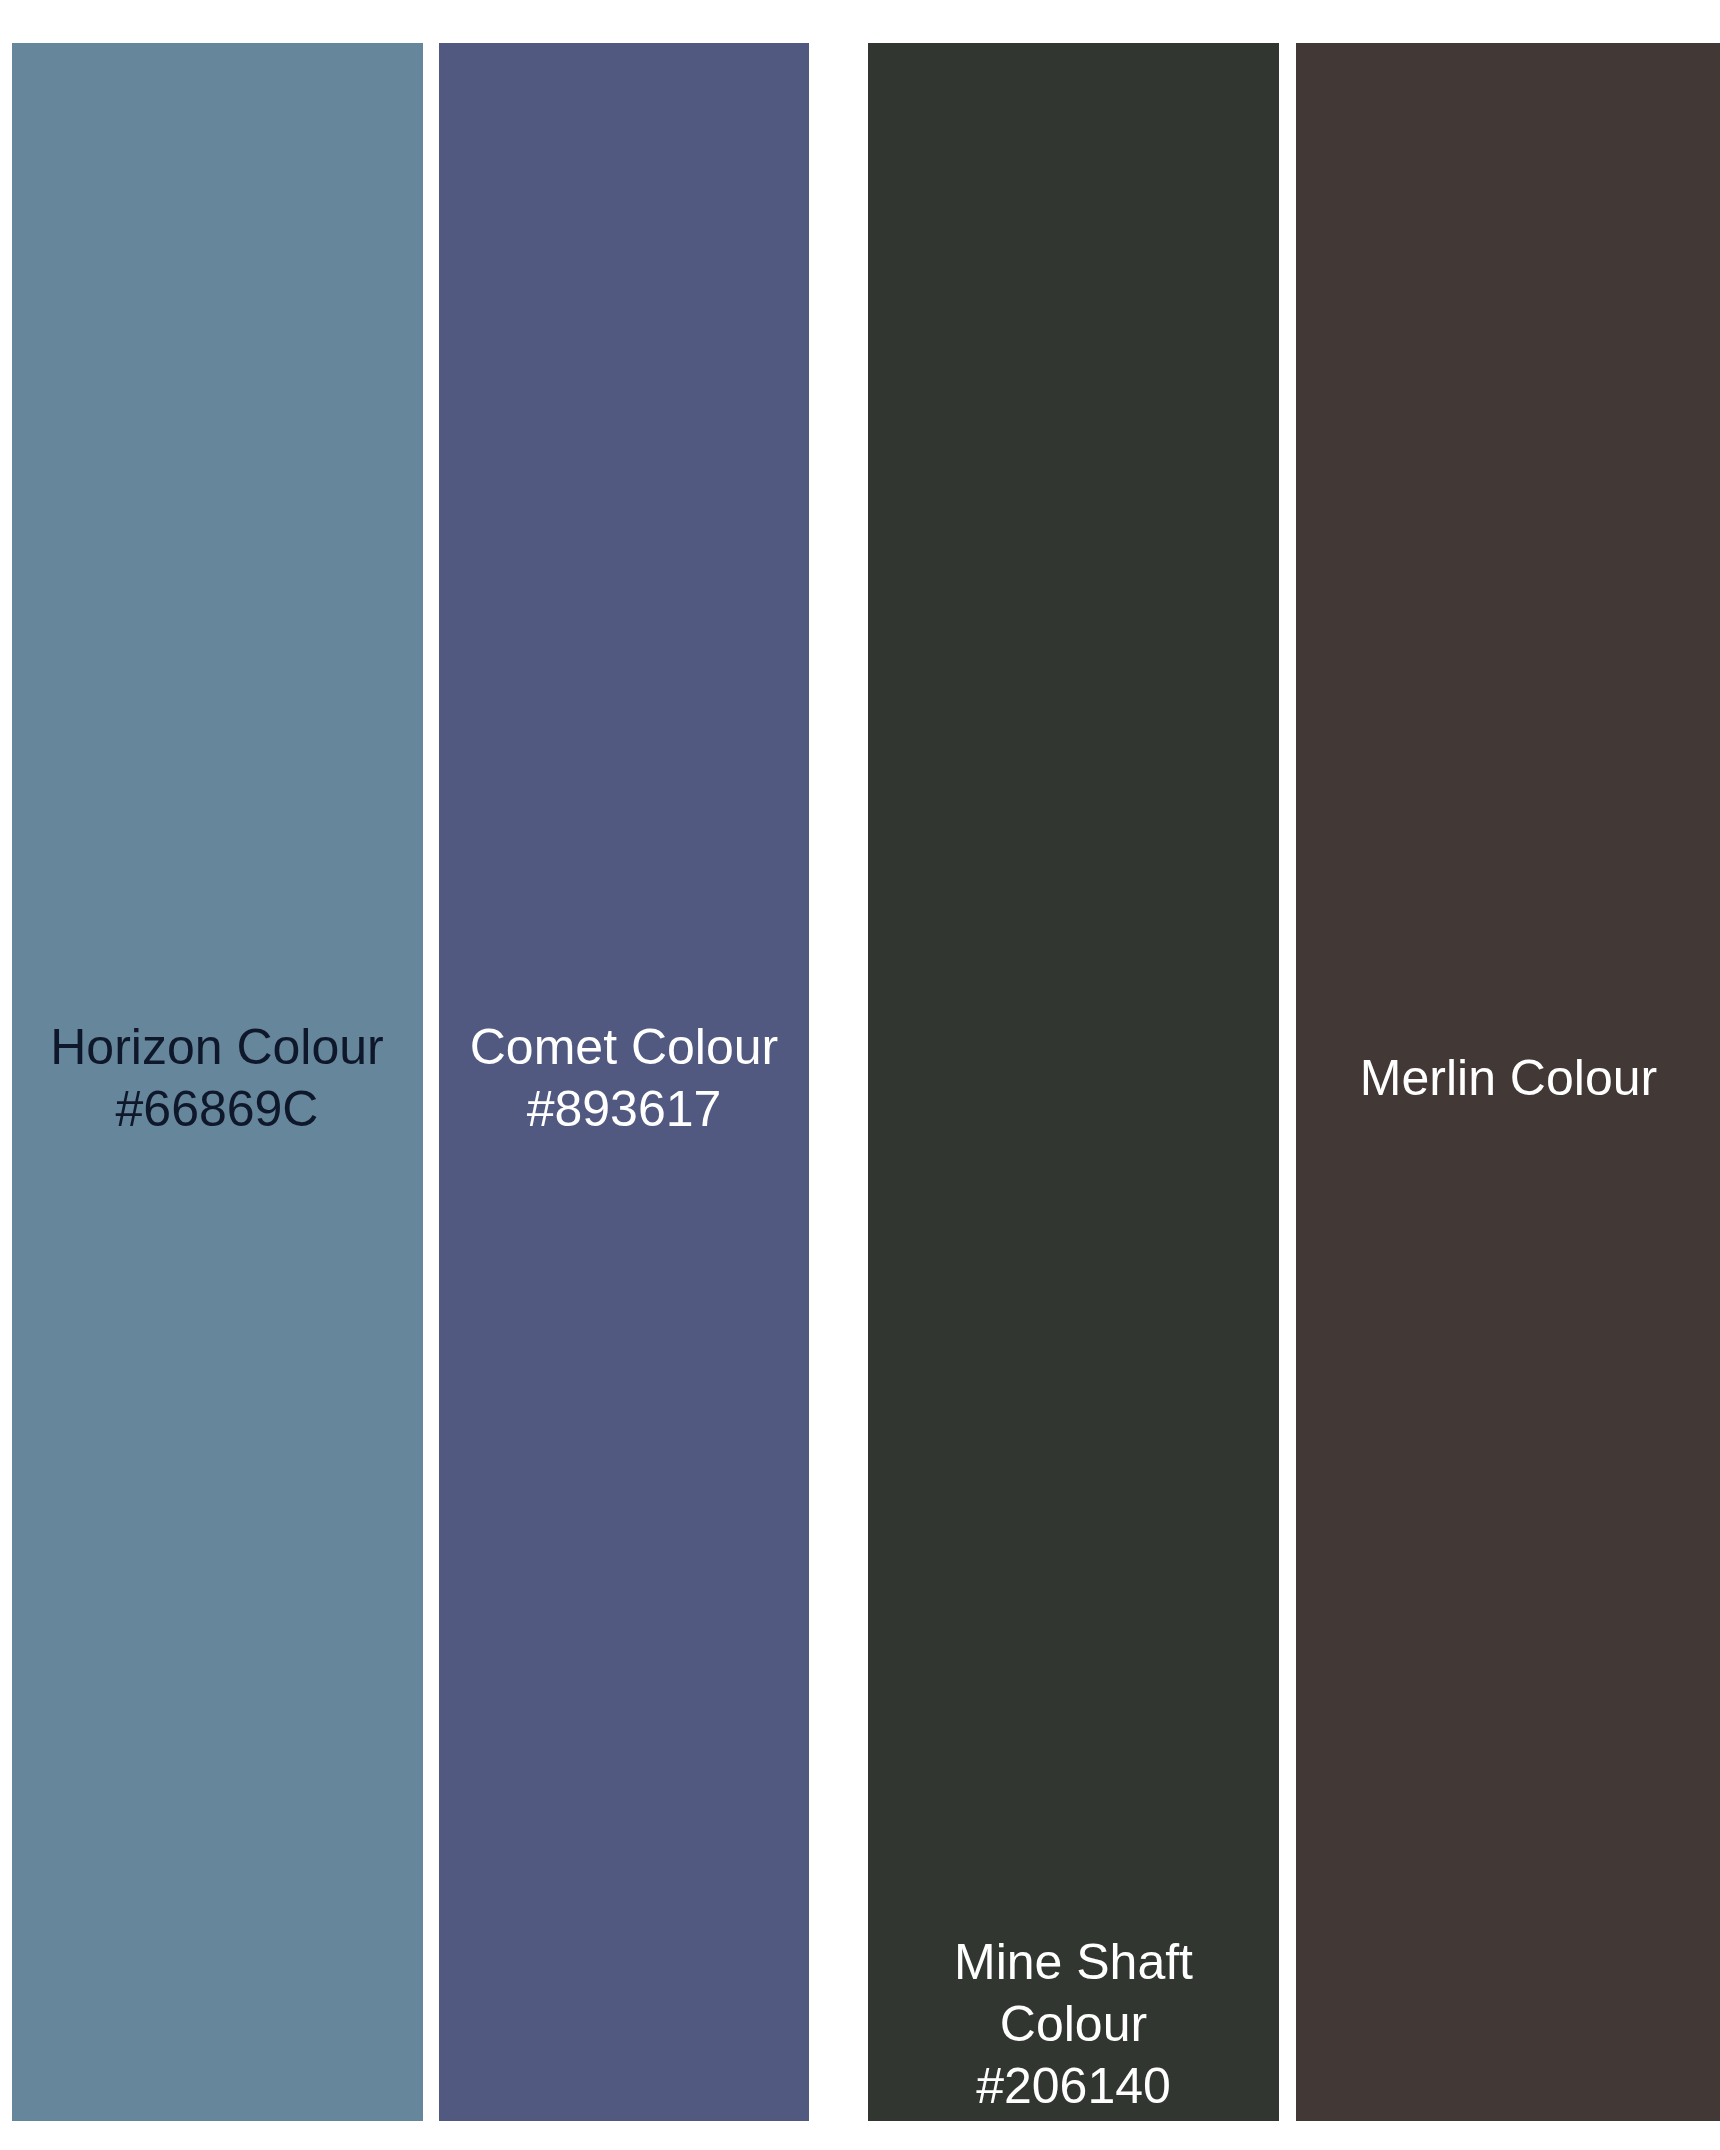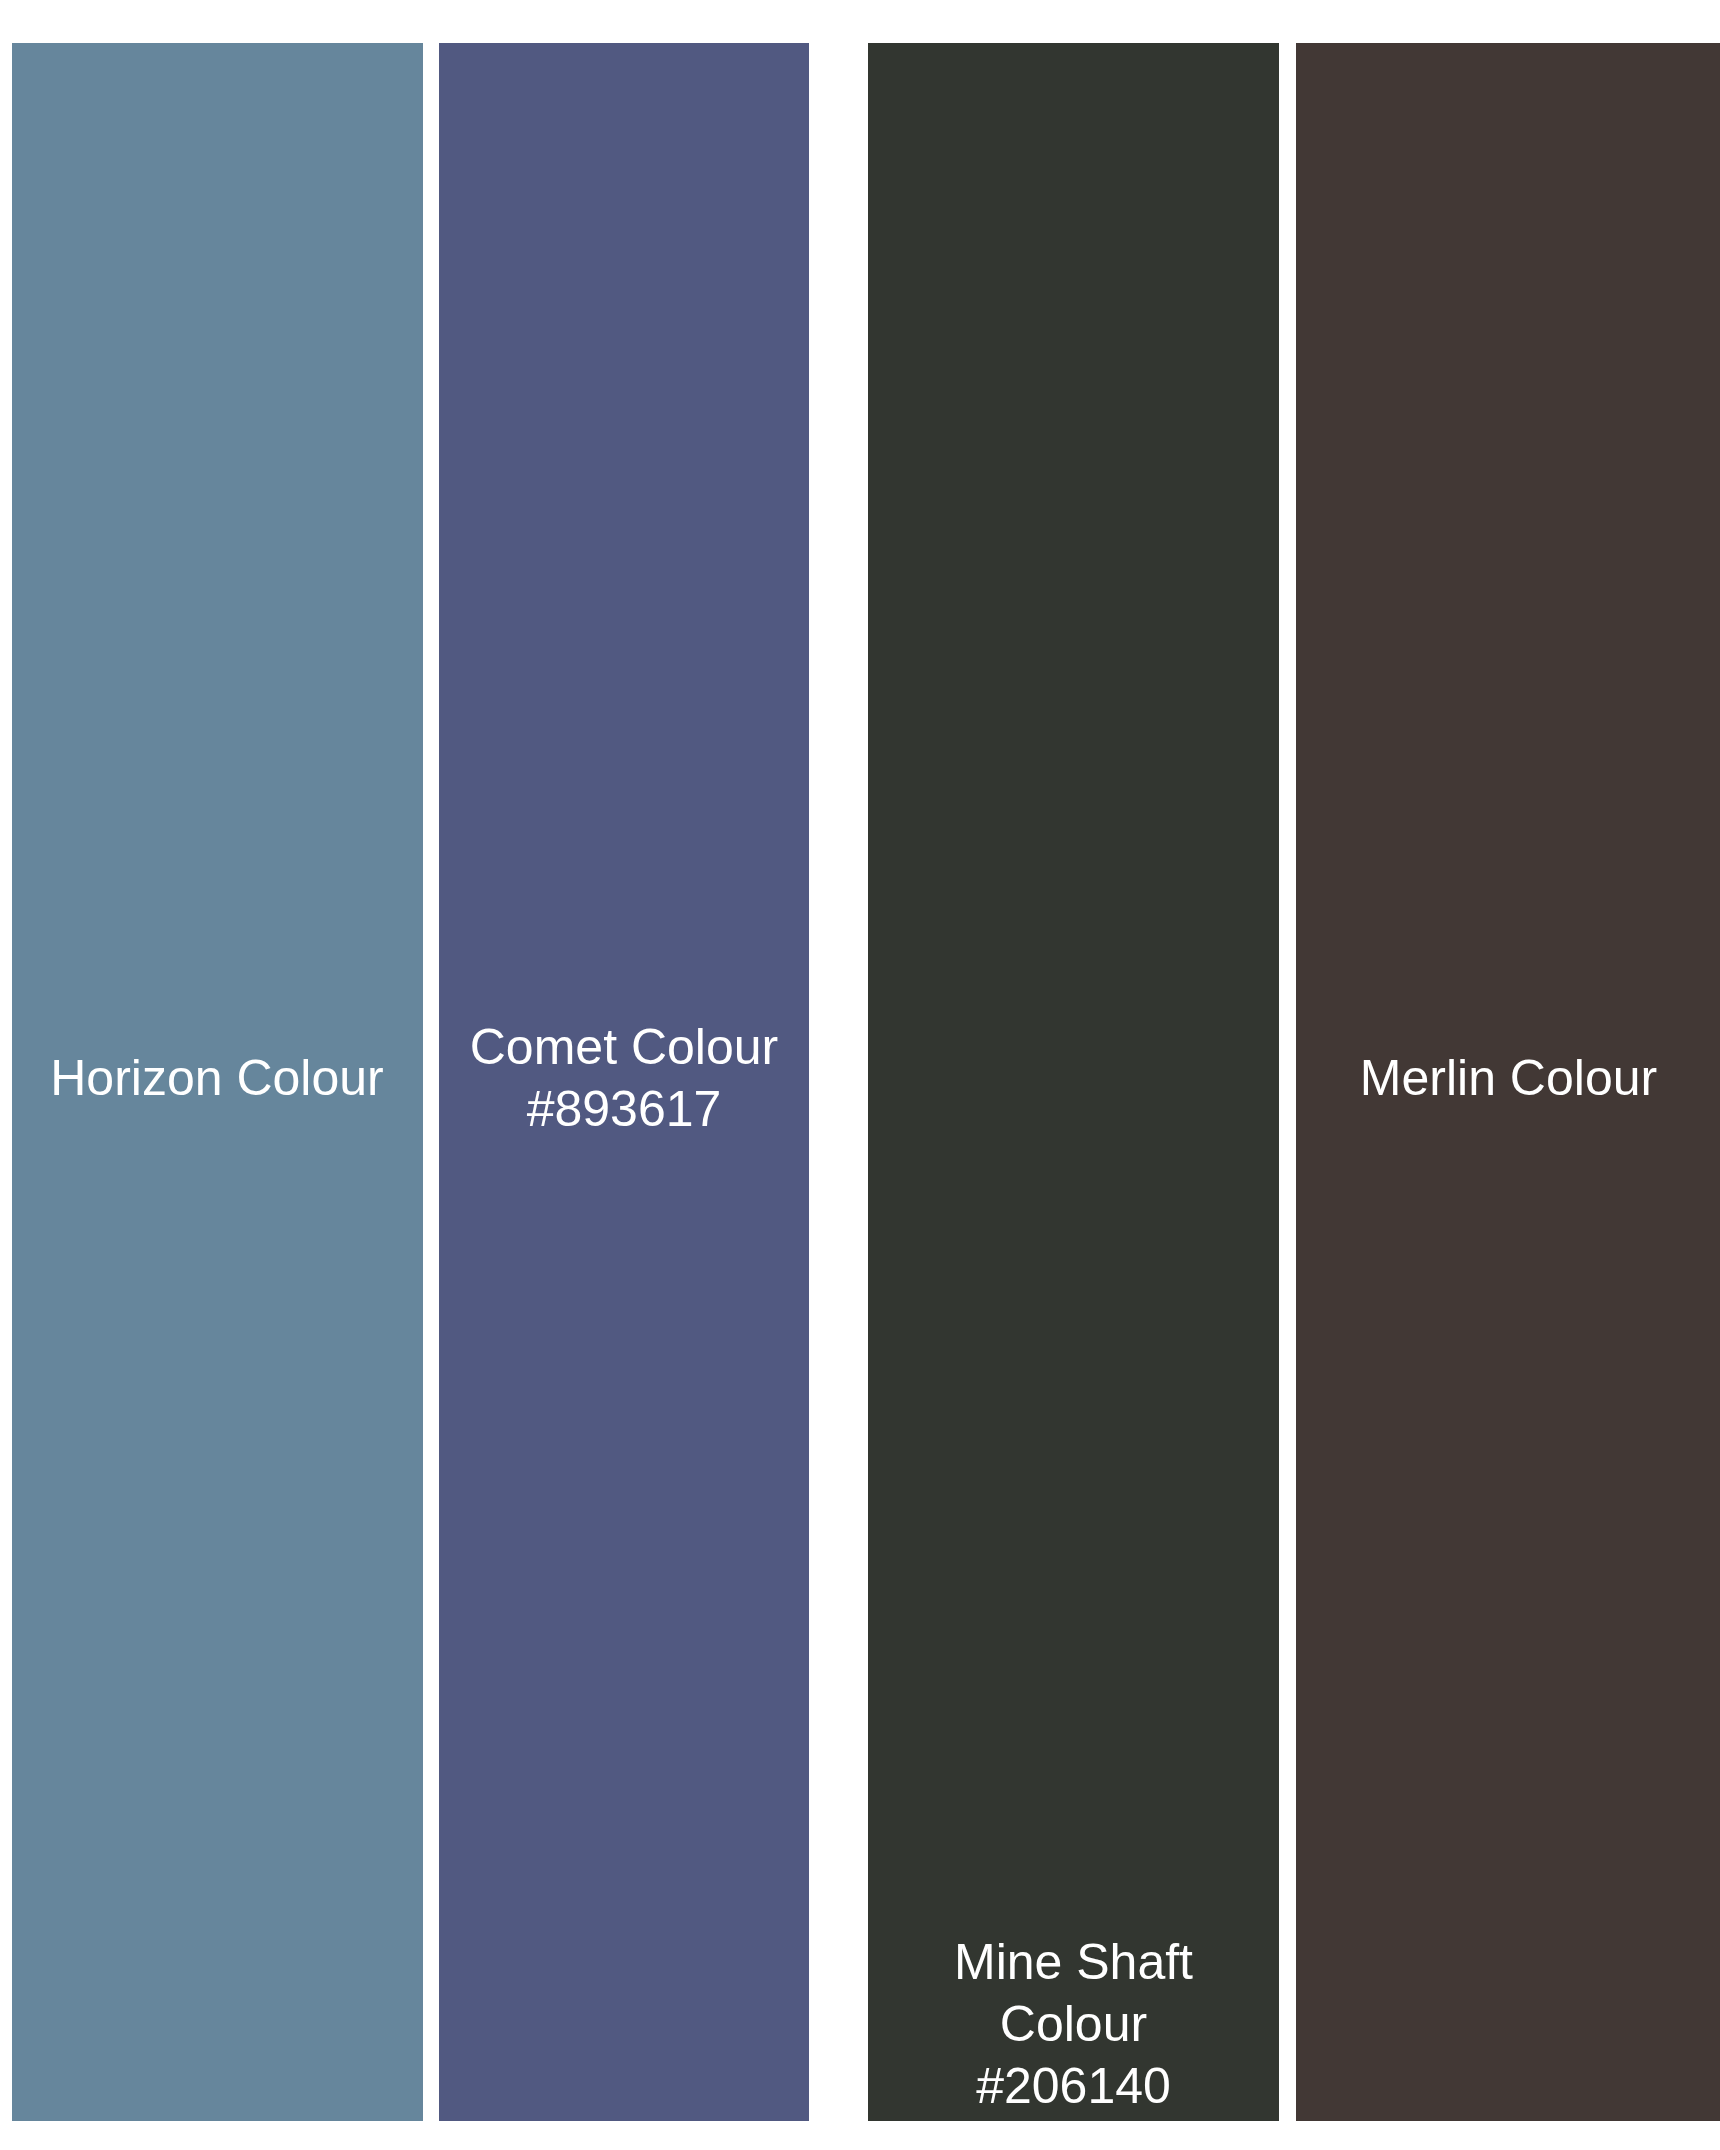--- a/index.html
+++ b/index.html
@@ -52,30 +52,31 @@
     transform: translateY(-3.8px);
   }
 
   .caption-name,
   .caption-hex {
     display: block;
     white-space: normal;
   }
 
   .light-text .swatch-caption { color: #ffffff; }
-  .dark-text  .swatch-caption { color: #ffffff; }
+  .dark-text  .swatch-caption { color: #0f172a; }
 </style>
 </head>
 <body style="background-color: rgb(255, 255, 255);">
 
 <div id="palette-board">
 
   <div class="swatch swatch-0 dark-text" style="background-color: rgb(102, 134, 156);">
     <div class="swatch-caption">
       <span class="caption-name">Horizon Colour</span>
+      <span class="caption-hex">#66869C</span>
     </div>
   </div>
 
   <div class="swatch swatch-1 light-text" style="background-color: rgb(81, 89, 129);">
     <div class="swatch-caption">
       <span class="caption-name">Comet Colour</span>
       <span class="caption-hex">#893617</span>
     </div>
   </div>
 

